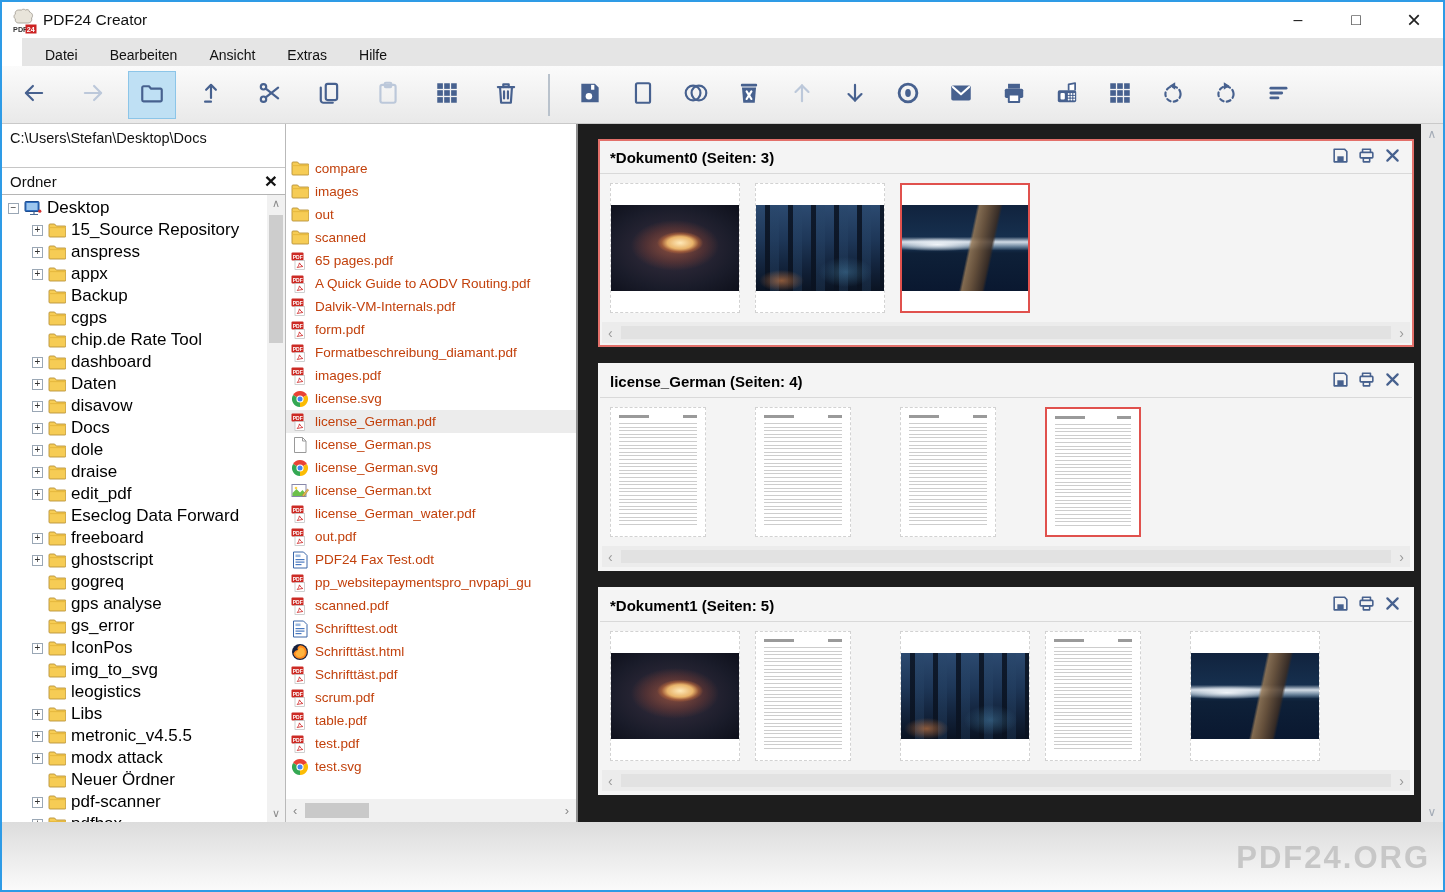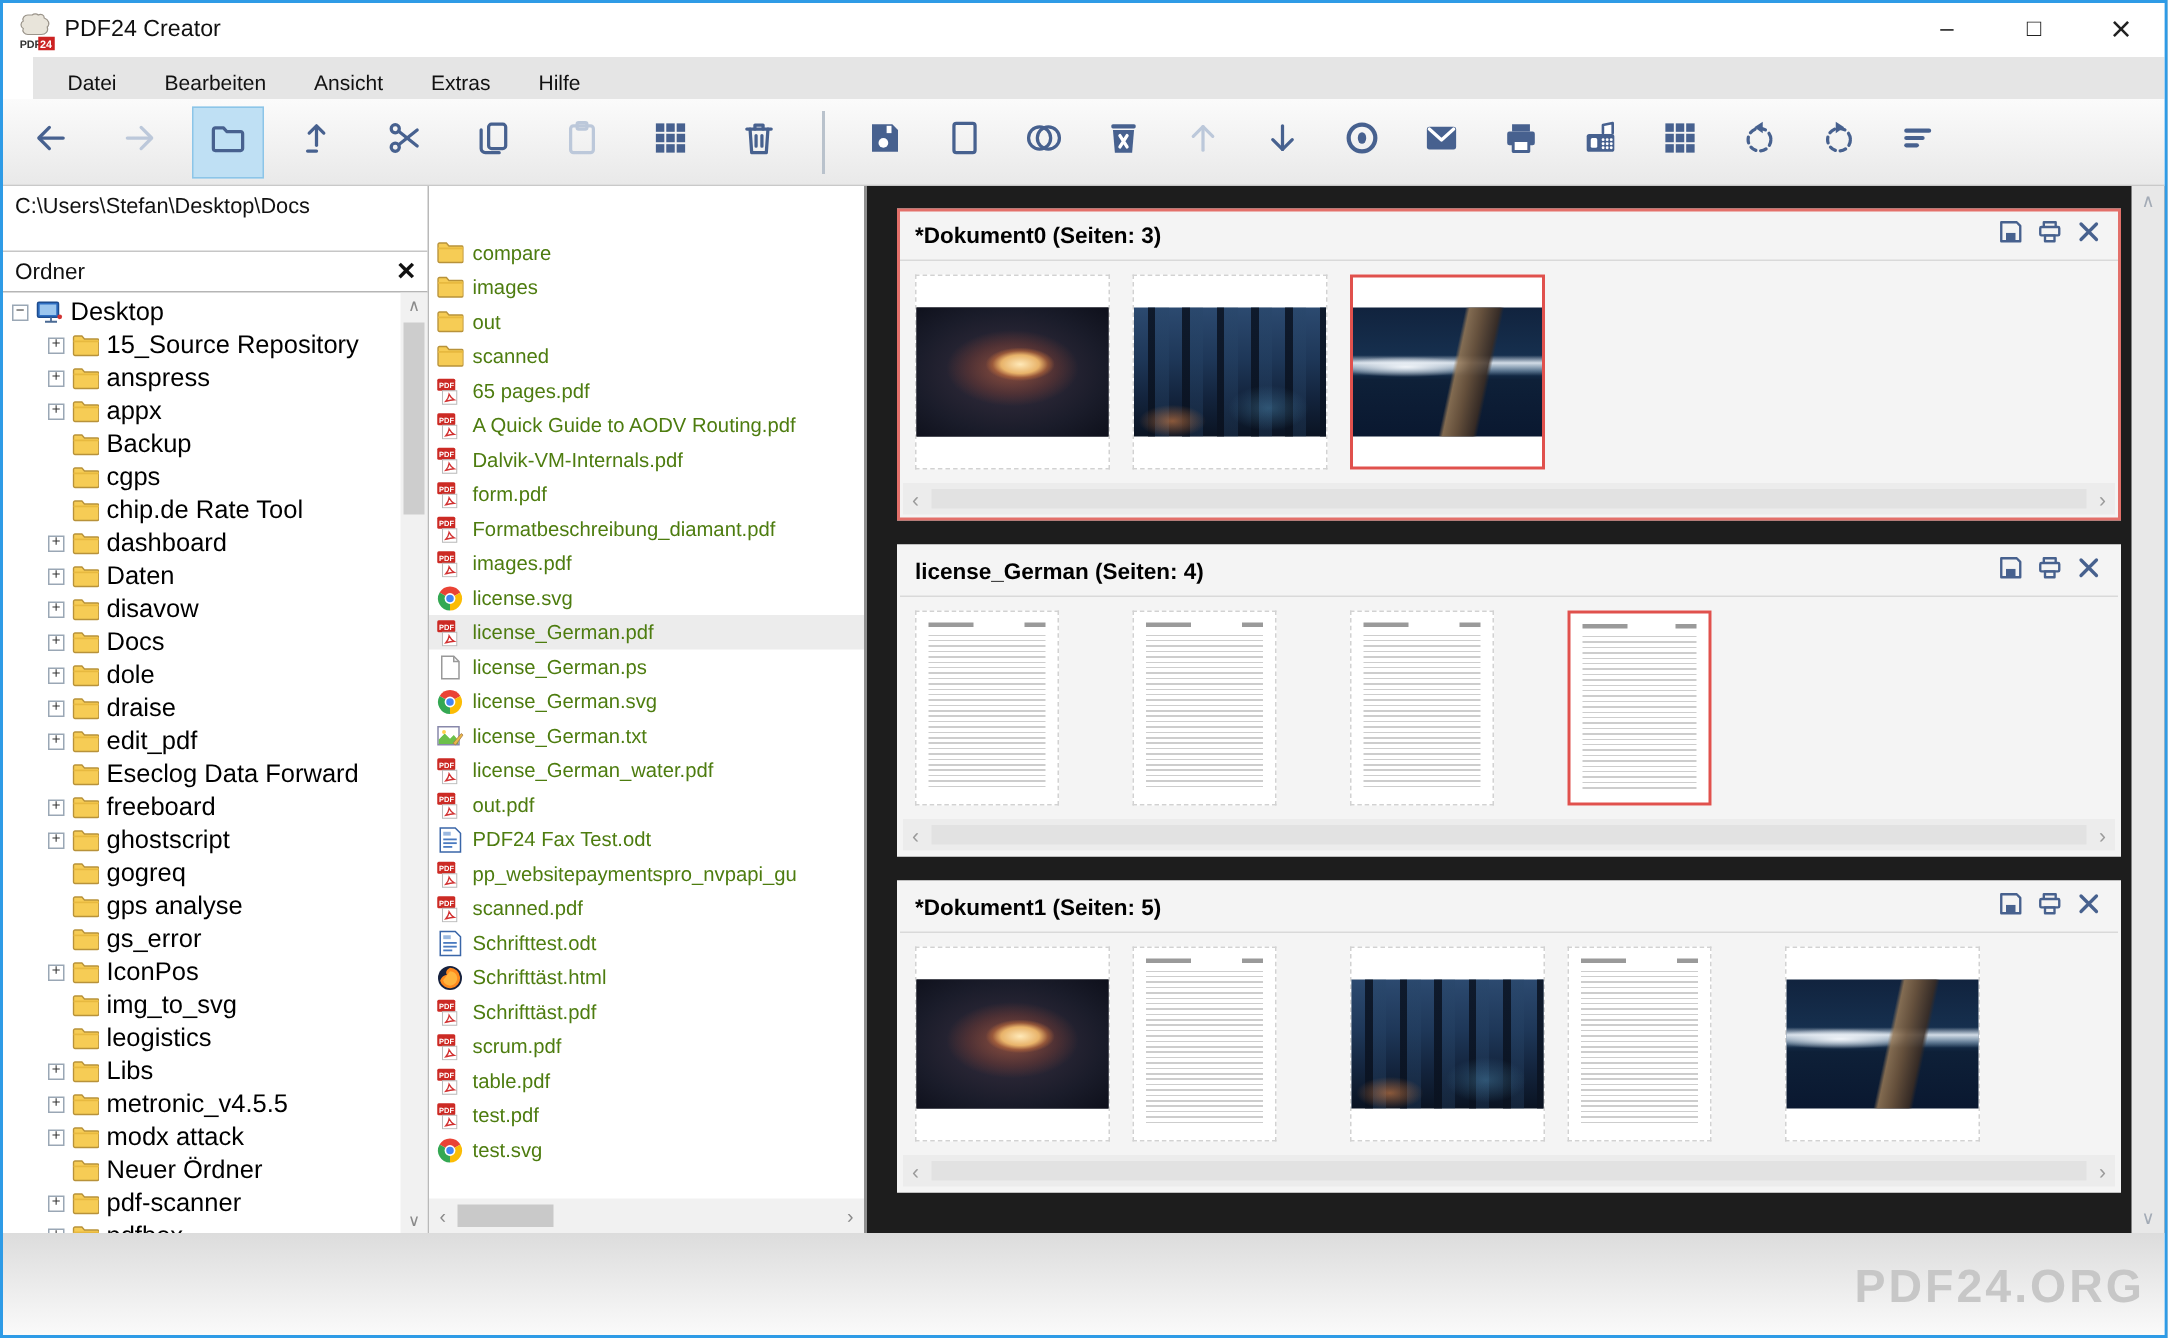--- a/index.html
+++ b/index.html
@@ -55,21 +55,21 @@
             display:flex; flex-direction:column; justify-content:space-between; align-items:center;
             font-size:11px; color:#8a8a8a; padding:2px 0; }
   .vscroll .vthumb{ position:absolute; top:20px; left:2px; right:2px; height:128px; background:#cdcdcd; }
 
   
   .mid-panel{ width:292px; border-right:2px solid #8f8f8f; display:flex; flex-direction:column; background:#fff; }
   .file-list{ flex:1; overflow:hidden; padding-top:33px; }
   .file-row{ height:23px; display:flex; align-items:center; padding-left:5px; white-space:nowrap; overflow:hidden; }
   .file-row.highlight{ background:#ececec; }
   .f-icon{ width:18px; height:18px; flex:none; margin-right:6px; }
-  .f-label{ font-size:13.5px; color:#4d7c0f; }
+  .f-label{ font-size:13.5px; color:#c2410c; }
   .fscroll{ height:23px; background:#f1f1f1; display:flex; align-items:center; padding:0 7px;
             font-size:13px; color:#8a8a8a; }
   .fscroll .fthumb{ width:64px; height:15px; background:#c9c9c9; margin-left:8px; }
   .fscroll .fspace{ flex:1; }
 
   
   .dark-panel{ flex:1; background:#1d1d1d; display:flex; }
   .doc-area{ flex:1; padding:15px 6px 12px 20px; overflow:hidden; }
   .dark-scroll{ width:22px; background:#e8e8e8; display:flex; flex-direction:column;
                 justify-content:space-between; align-items:center; font-size:12px; color:#a3abb6; padding:3px 0; }

